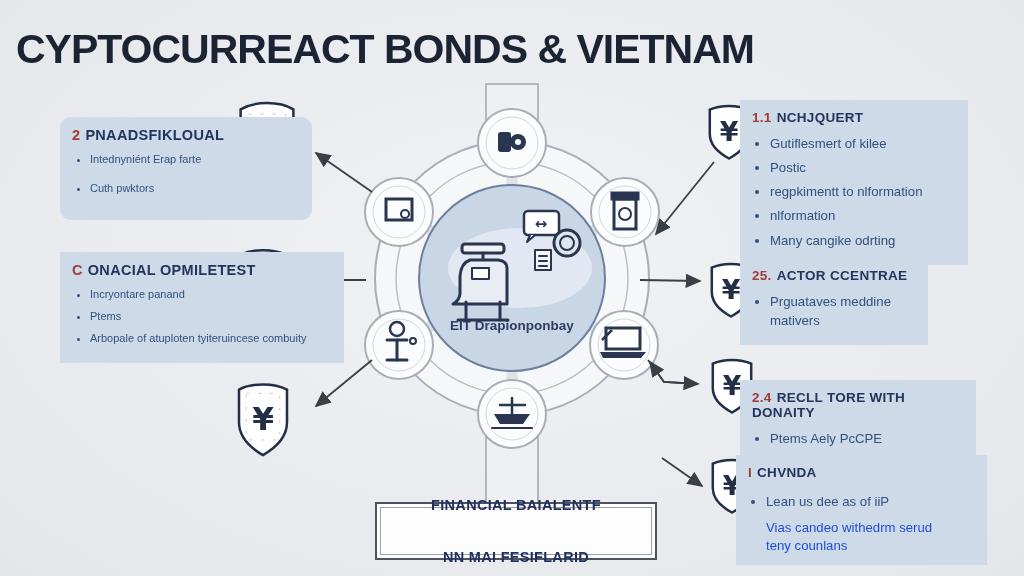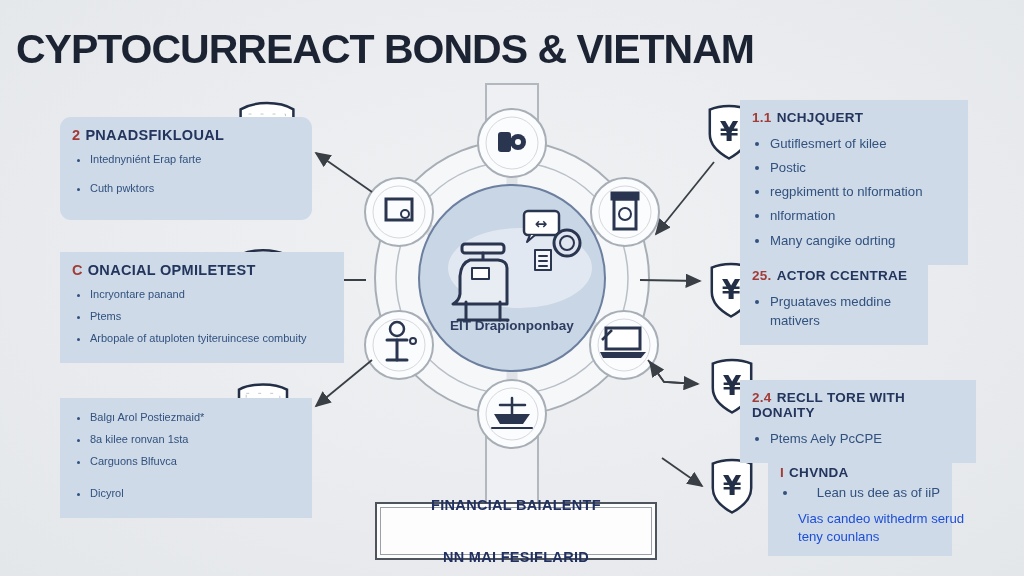--- a/index.html
+++ b/index.html
@@ -223,28 +223,20 @@
     <div class="panel-head">
       <span class="num">C</span><span>ONACIAL OPMILETEST</span>
     </div>
     <ul>
       <li>Incryontare panand</li>
       <li>Ptems</li>
       <li>Arbopale of atuploten tyiteruincese combuity</li>
     </ul>
   </div>
 
-  <div class="panel l3" style="left:60px;top:398px;width:252px;min-height:118px;">
-    <ul>
-      <li>Balgı Arol Postiezmaid*</li>
-      <li>8a kilee ronvan 1sta</li>
-      <li>Carguons Blfuvca</li>
-      <li class="gap">Dicyrol</li>
-    </ul>
-  </div>
 
   <div class="panel rp" style="left:740px;top:100px;width:228px;min-height:135px;">
     <div class="panel-head">
       <span class="num">1.1</span><span>NCHJQUERT</span>
     </div>
     <ul>
       <li>Gutiflesmert of kilee</li>
       <li>Postic</li>
       <li>regpkimentt to nlformation</li>
       <li>nlformation</li>
@@ -263,25 +255,25 @@
 
   <div class="panel rp" style="left:740px;top:360px;width:236px;min-height:64px;margin-top:20px;">
     <div class="panel-head">
       <span class="num">2.4</span><span>RECLL TORE WITH DONAITY</span>
     </div>
     <ul>
       <li>Ptems Aely PcCPE</li>
     </ul>
   </div>
 
-  <div class="panel rp" style="left:768px;top:455px;width:184px;min-height:92px;">
+  <div class="panel rp" style="left:736px;top:455px;width:251px;min-height:92px;">
     <div class="panel-head">
       <span class="num">I</span><span>CHVNDA</span>
     </div>
-    <ul style="margin-top:3px;text-align:right;">
+    <ul style="margin-top:12px;">
       <li>Lean us dee as of iiP</li>
     </ul>
     <div class="note">Vias candeo withedrm serud teny counlans</div>
   </div>
 
   <div class="center-caption">EIT Drapionponbay</div>
 
   <div class="bottom-box">
     <div>FINANCIAL BAIALENTF</div>
     <div>NN MAI FESIFLARID</div>

